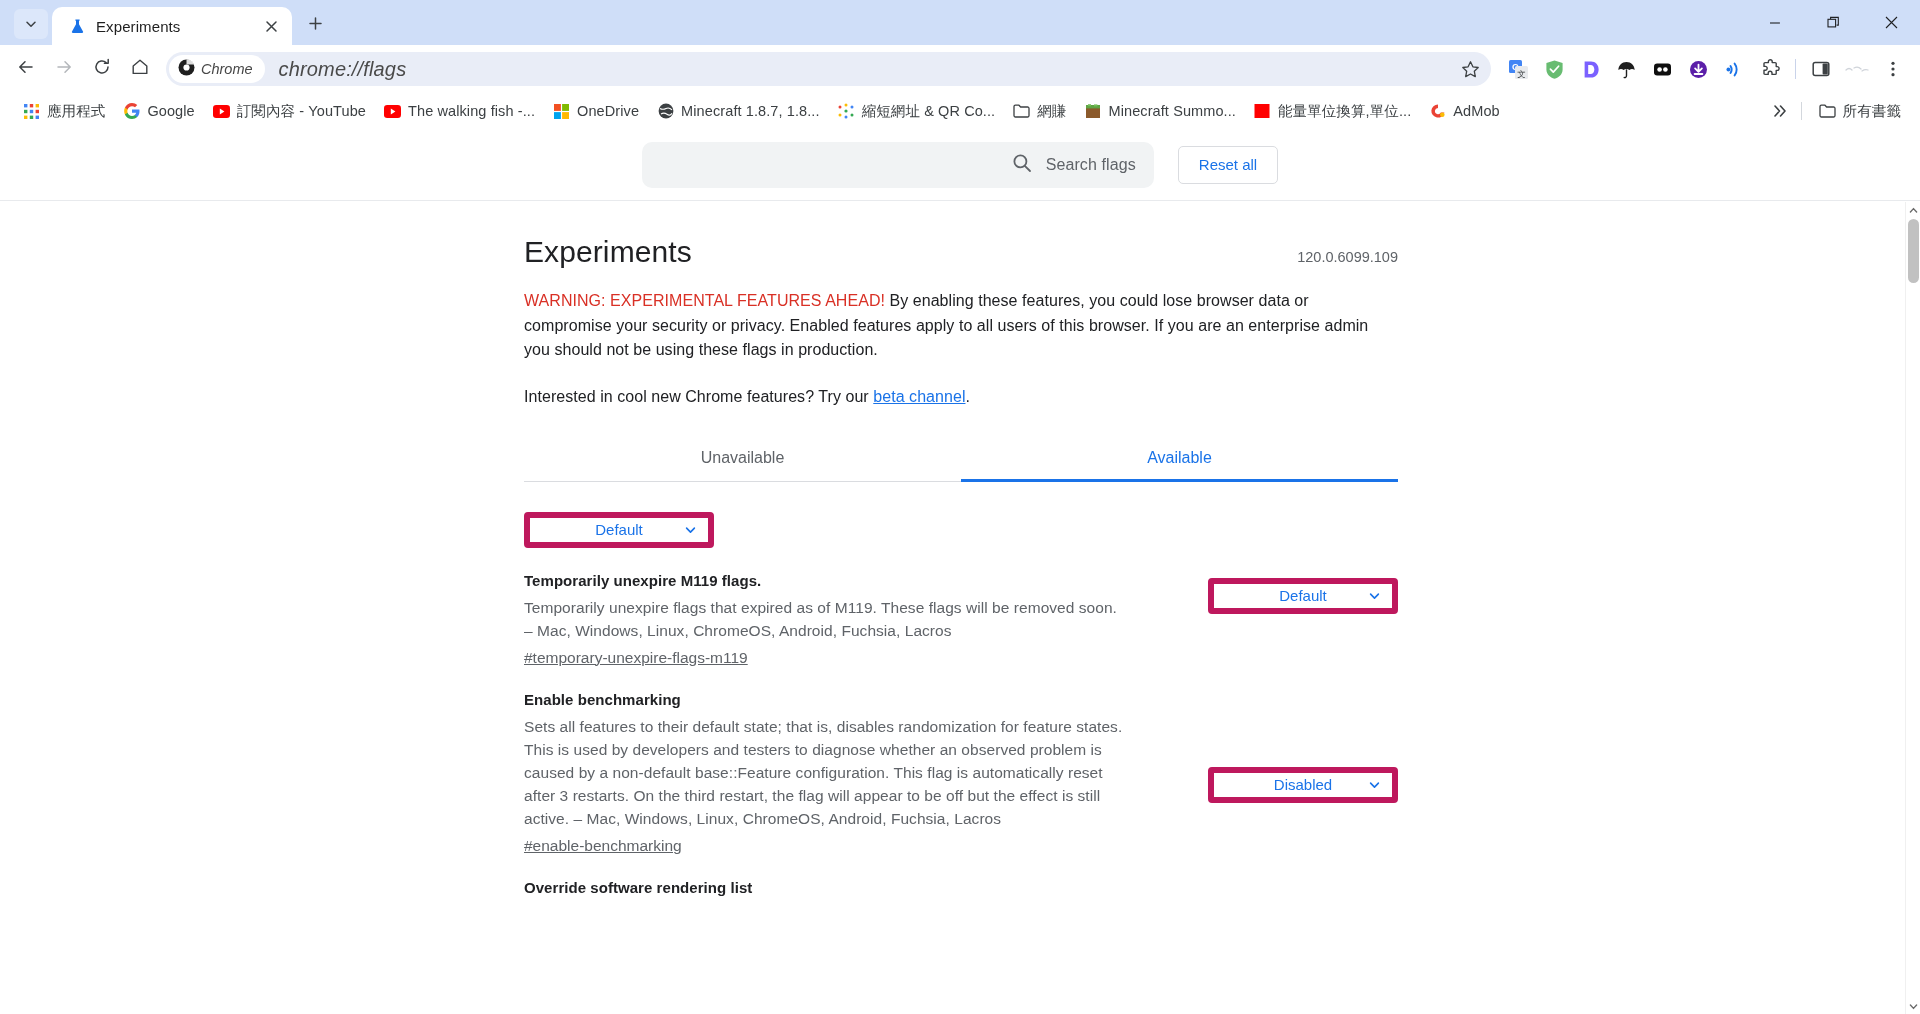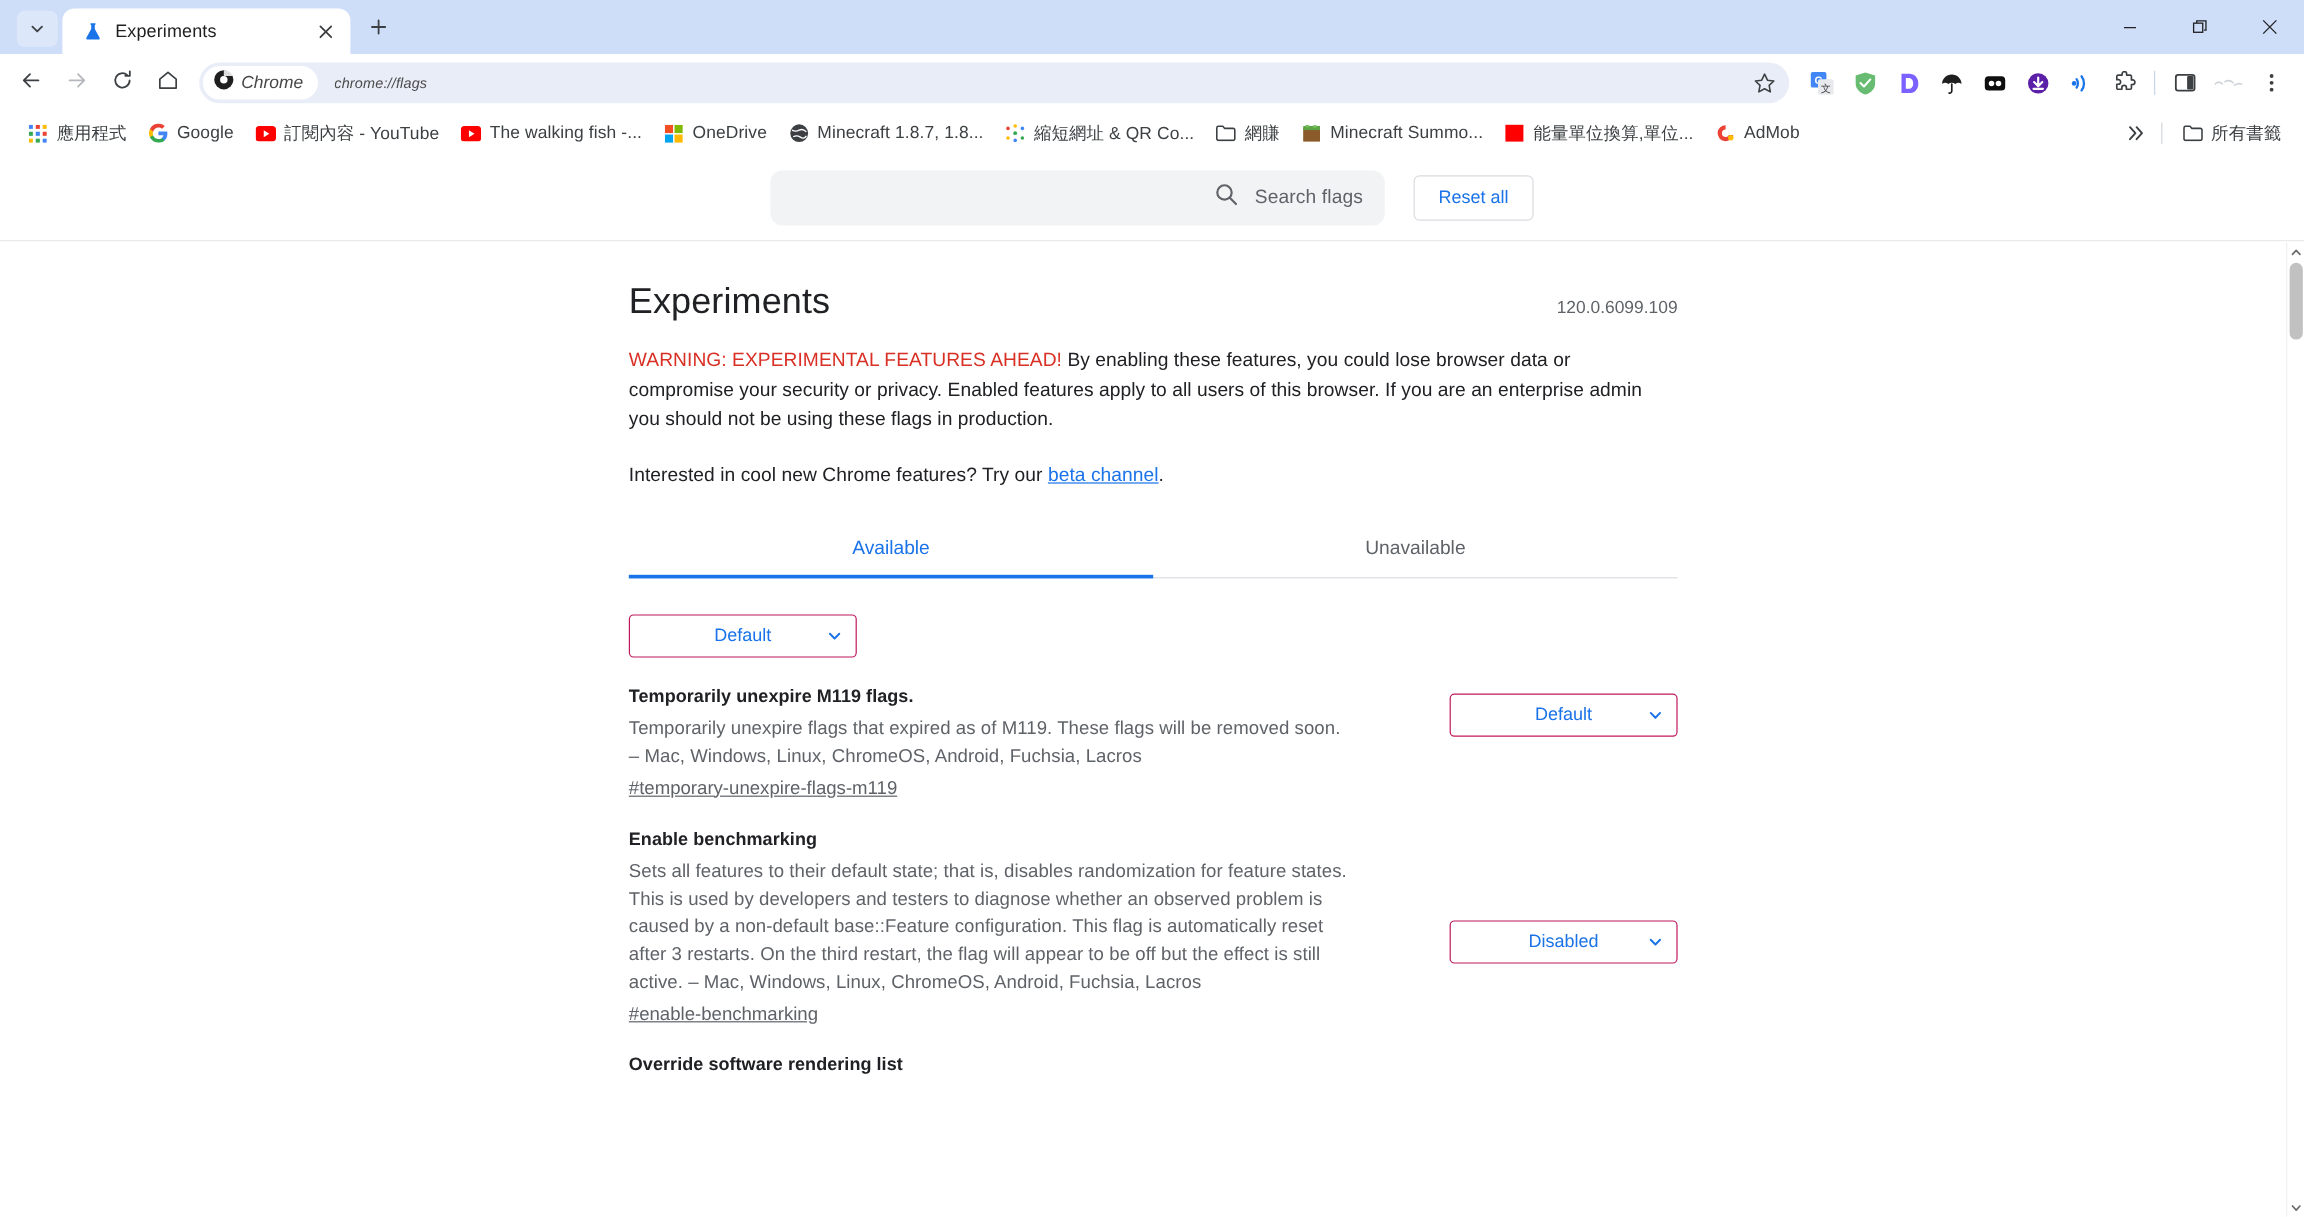--- a/index.html
+++ b/index.html
@@ -115,21 +115,21 @@
     border-radius: 14px;
     background: #ffffff;
     display: flex;
     align-items: center;
     gap: 6px;
     padding: 0 12px 0 9px;
     flex: 0 0 auto;
   }
   .chip-label { font-size: 14.5px; color: #474747; }
   .omni-url {
-    font-size: 12px;
+    font-size: 20px;
     color: #4a4a4a;
     margin-left: 14px;
     flex: 1 1 auto;
     white-space: nowrap;
     overflow: hidden;
     letter-spacing: .15px;
   }
   .star-btn {
     width: 30px; height: 30px;
     display:flex; align-items:center; justify-content:center;
@@ -319,21 +319,21 @@
     cursor: pointer;
   }
   .flag-select-wrap {
     flex: 0 0 190px;
     display: flex;
     align-items: center;
   }
   .flag-select {
     width: 190px;
     height: 36px;
-    border: 1px solid #be185d;
+    border: 6px solid #be185d;
     border-radius: 4px;
     color: #1a73e8;
     font-size: 15px;
     display: flex;
     align-items: center;
     justify-content: center;
     position: relative;
     background: #fff;
     cursor: pointer;
     font-family: "Liberation Sans", sans-serif;
@@ -724,22 +724,22 @@
 
       <div class="warning">
         <span class="warn-red">WARNING: EXPERIMENTAL FEATURES AHEAD!</span><span> By enabling these features, you could lose browser data or compromise your security or privacy. Enabled features apply to all users of this browser. If you are an enterprise admin you should not be using these flags in production.</span>
       </div>
 
       <div class="beta-line">
         <span>Interested in cool new Chrome features? Try our </span><span class="beta-link">beta channel</span><span>.</span>
       </div>
 
       <div class="tabs">
+        <div class="ftab">Unavailable</div>
         <div class="ftab active">Available</div>
-        <div class="ftab">Unavailable</div>
       </div>
 
       <div class="flag">
         <div class="flag-select-wrap sel-mid-1">
           <div class="flag-select">
             <span>Default</span>
             <span class="sel-chev">
               <svg width="13" height="13" viewBox="0 0 13 13">
                   <path d="M2.6 4.6 L6.5 8.6 L10.4 4.6" fill="none" stroke="#1a73e8" stroke-width="1.6" stroke-linecap="round" stroke-linejoin="round"></path>
                 </svg>

